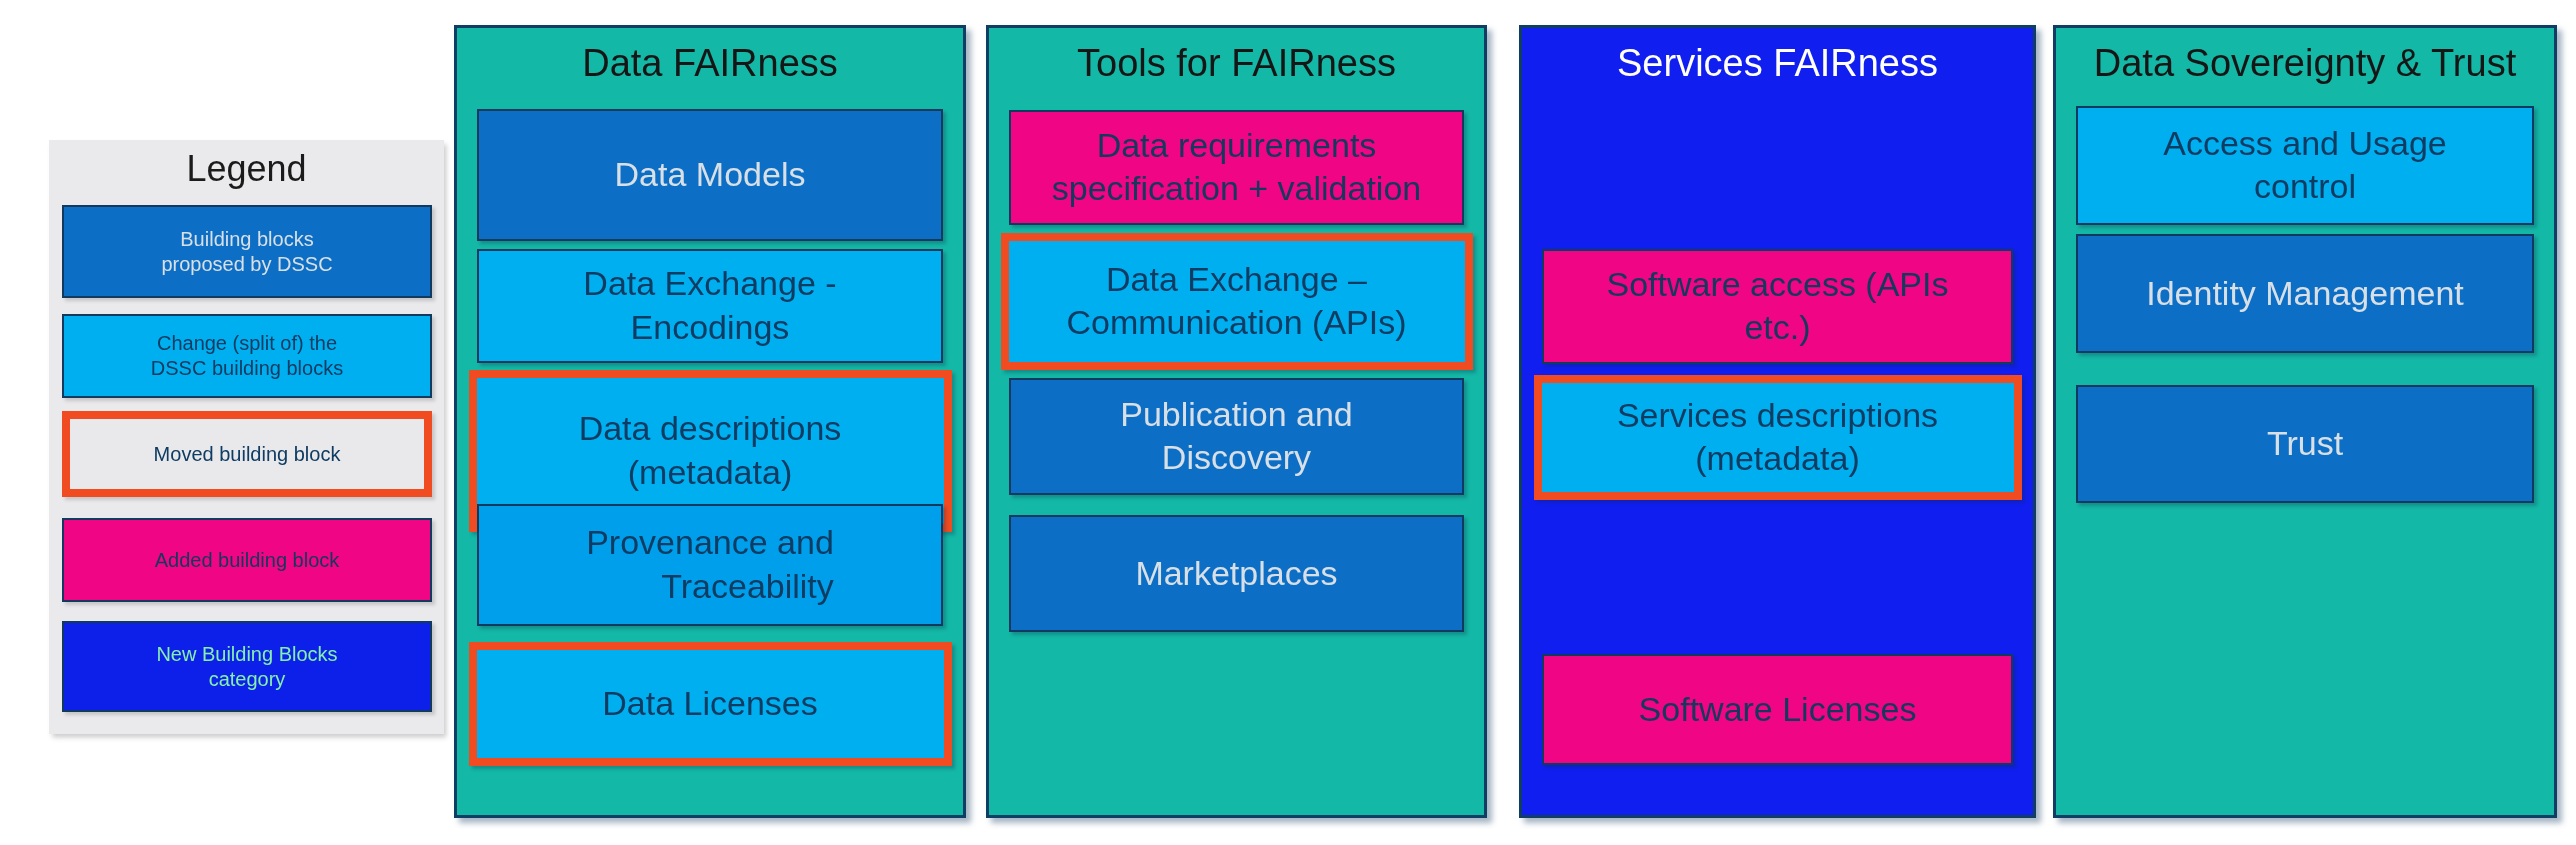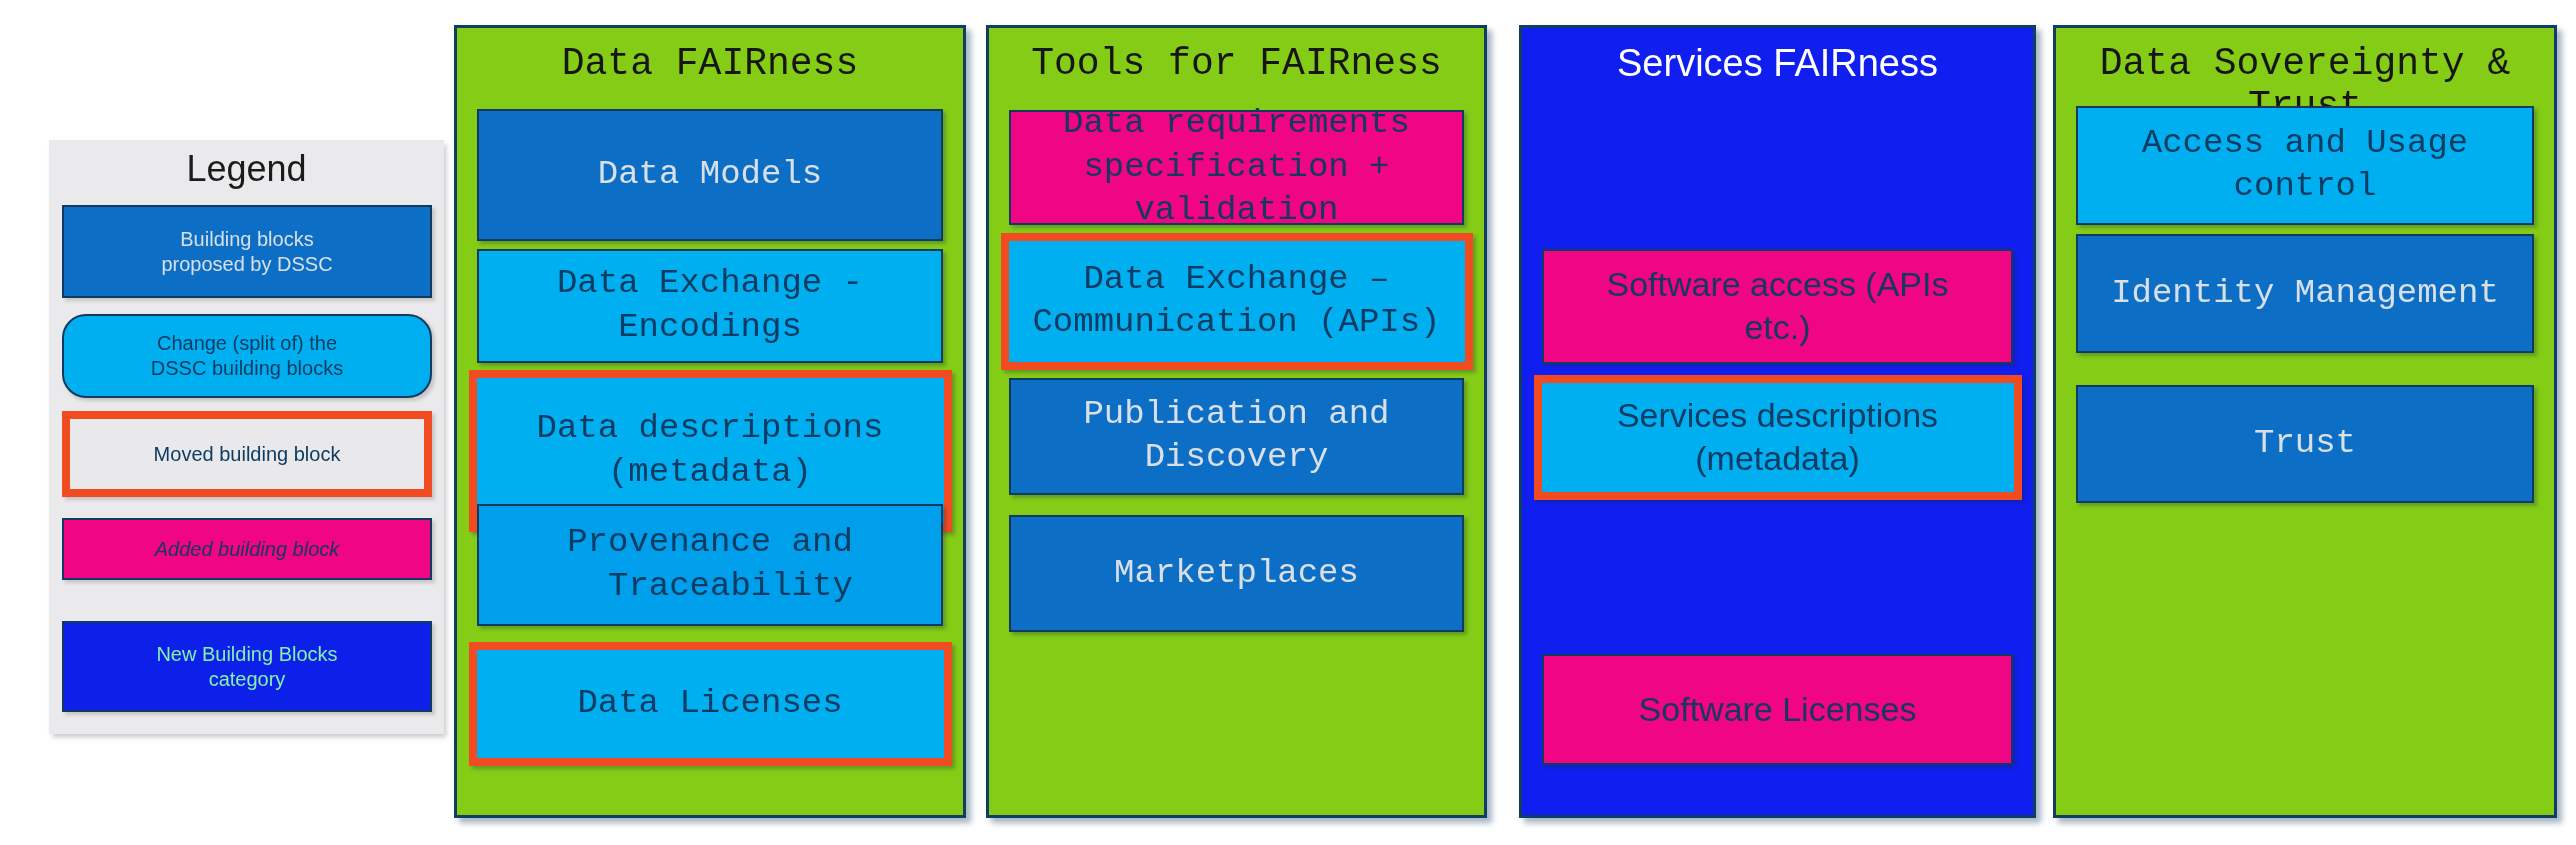--- a/index.html
+++ b/index.html
@@ -20,21 +20,21 @@
     position:absolute;left:13px;width:370px;box-sizing:border-box;
     display:flex;align-items:center;justify-content:center;text-align:center;
     white-space:pre-line;font-size:20px;line-height:1.24;
     border:2.5px solid #12395E;box-shadow:2.5px 2.5px 3.3px rgba(40,40,40,0.18);
   }
   
   .column{
     position:absolute;top:24.6px;height:793px;box-sizing:border-box;
     border:3.3px solid #0F3D63;box-shadow:4.9px 4.9px 5.7px rgba(60,90,125,0.45);
   }
-  .t-teal{background:#84cc16;font-family:Liberation Mono, monospace;}
+  .t-teal{background:#14b8a6;}
   .t-blue{background:#101FF0;}
   .col-title{
     position:absolute;top:14.7px;left:0;width:100%;text-align:center;font-size:38px;
   }
   .t-teal .col-title{color:#161616;}
   .t-blue .col-title{color:#FFFFFF;}
   .block{
     position:absolute;box-sizing:border-box;
     display:flex;align-items:center;justify-content:center;text-align:center;
     white-space:pre-line;font-size:34px;line-height:1.27;
@@ -54,24 +54,24 @@
 </head>
 <body>
 
 <div class="canvas">
 
   <aside class="legend">
     <div class="legend-title">Legend</div>
     <div id="legend-items">
         <div class="legend-item s-dark-blue" style="top: 65px; height: 93px;">Building blocks
 proposed by DSSC</div>
-        <div class="legend-item s-light-blue" style="top: 174px; height: 84px; border-radius: 24px;">Change (split of) the
+        <div class="legend-item s-light-blue" style="top: 174px; height: 84px;">Change (split of) the
 DSSC building blocks</div>
         <div class="legend-item s-moved orange" style="top: 271px; height: 86px;">Moved building block</div>
-        <div class="legend-item s-pink" style="top: 378px; height: 62px; font-style: italic;">Added building block</div>
+        <div class="legend-item s-pink" style="top: 378px; height: 84px;">Added building block</div>
         <div class="legend-item s-new-blue" style="top: 481px; height: 91px;">New Building Blocks
 category</div>
       </div>
   </aside>
 
   <div id="columns">
       <section class="column t-teal" style="left: 454px; width: 512px;">
         <div class="col-title">Data FAIRness</div>
         <div class="block s-dark-blue inset-n" style="top: 81px; height: 132px;">Data Models</div>
         <div class="block s-light-blue inset-n" style="top: 221px; height: 114px;">Data Exchange -

